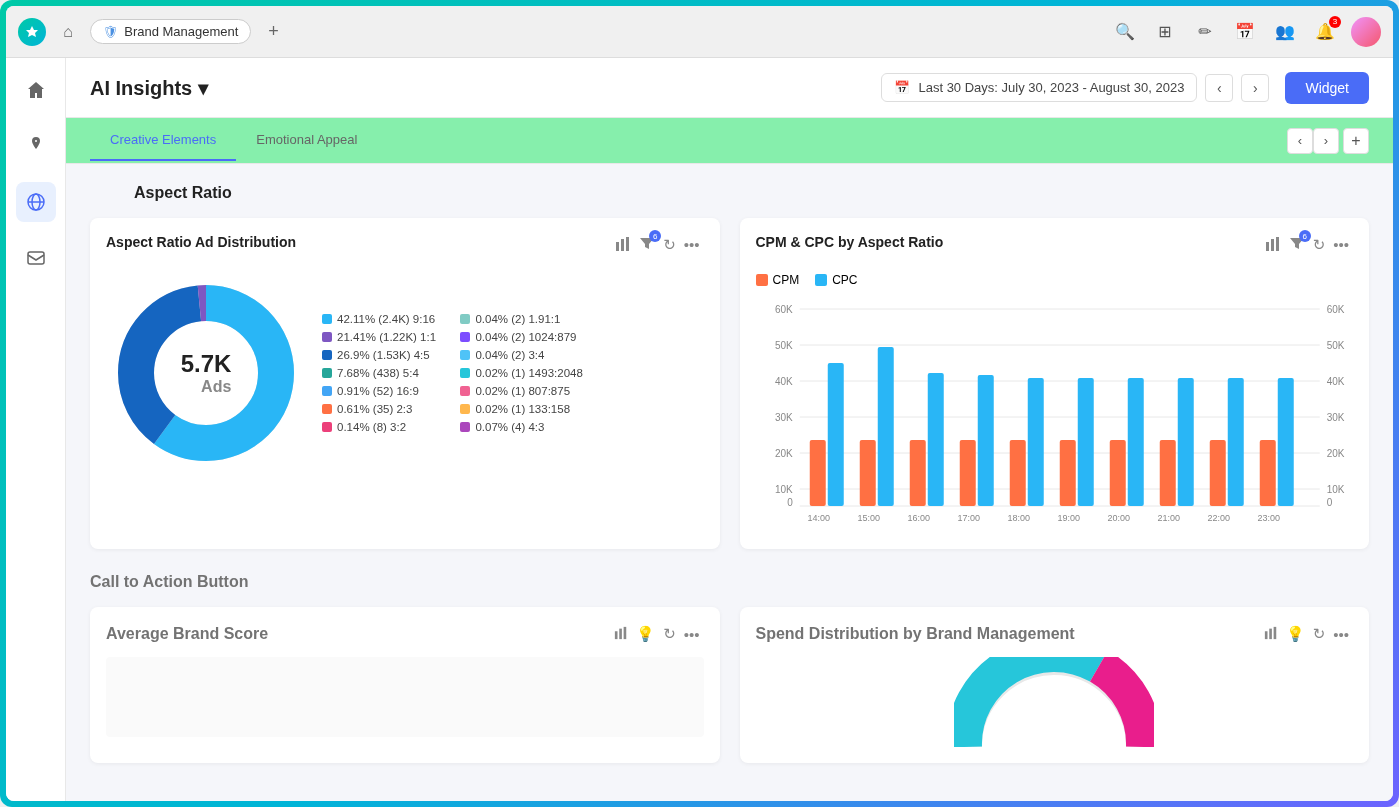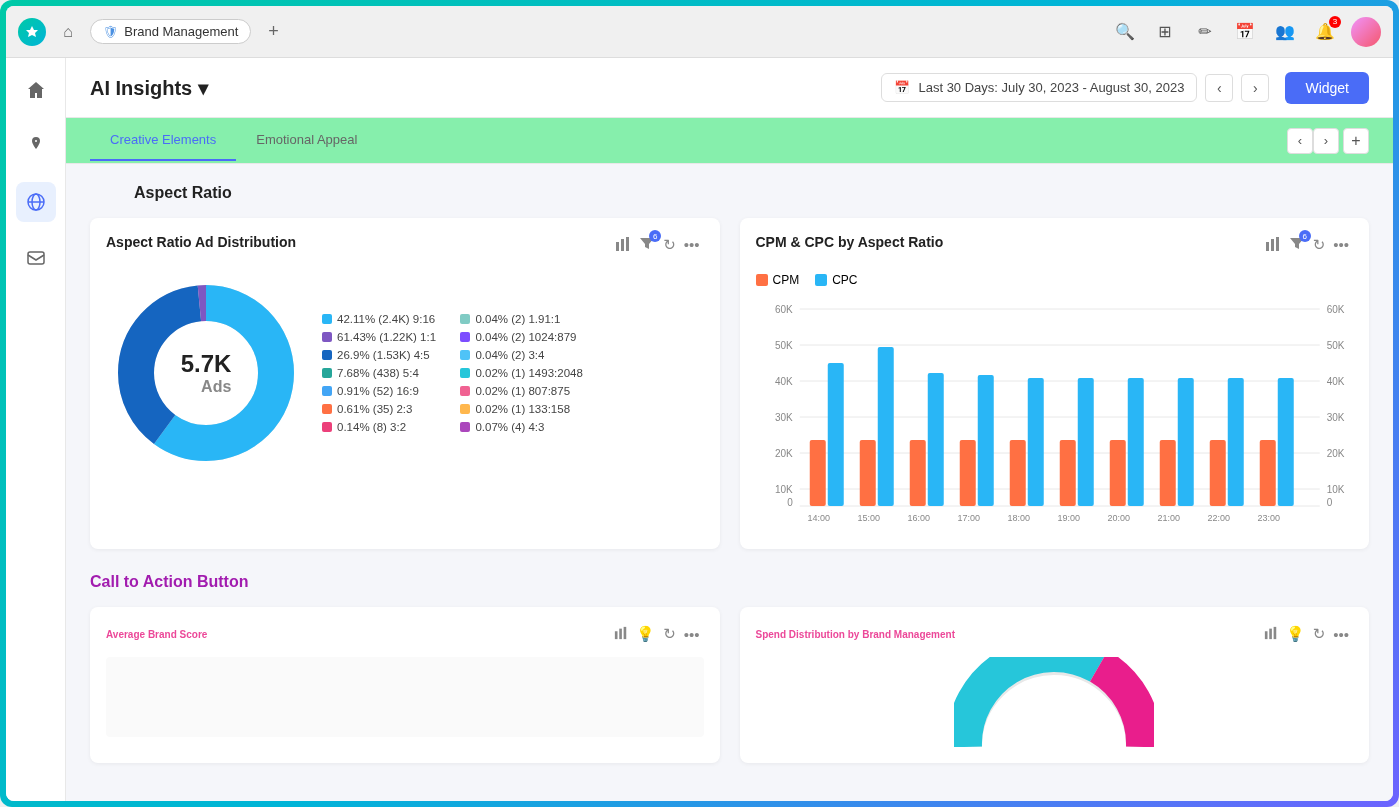--- a/index.html
+++ b/index.html
@@ -309,21 +309,21 @@
       display: flex; align-items: center; gap: 5px;
     }
     .bar-legend-dot {
       width: 12px; height: 12px; border-radius: 2px;
     }
 
     
     .bottom-section-title {
       font-size: 16px;
       font-weight: 600;
-      color: #a21caf;
+      color: #737373;
       margin-bottom: 16px;
       margin-top: 12px;
     }
     .bottom-charts-row {
       display: grid;
       grid-template-columns: 1fr 1fr;
       gap: 20px;
     }
     .bottom-chart-card {
       background: white;
@@ -331,23 +331,23 @@
       padding: 16px;
       box-shadow: 0 1px 4px rgba(0,0,0,0.06);
       min-height: 140px;
     }
     .bottom-chart-header {
       display: flex;
       align-items: center;
       margin-bottom: 12px;
     }
     .bottom-chart-title {
-      font-size: 10px;
+      font-size: 16px;
       font-weight: 600;
-      color: #ec4899;
+      color: #737373;
     }
 
     
     .half-donut-area {
       display: flex;
       align-items: center;
       justify-content: center;
       height: 90px;
       overflow: hidden;
     }
@@ -501,21 +501,21 @@
                   <div class="legend-item">
                     <span class="legend-dot" style="background:#29b6f6"></span>
                     <span>42.11% (2.4K) 9:16</span>
                   </div>
                   <div class="legend-item">
                     <span class="legend-dot" style="background:#80cbc4"></span>
                     <span>0.04% (2) 1.91:1</span>
                   </div>
                   <div class="legend-item">
                     <span class="legend-dot" style="background:#7e57c2"></span>
-                    <span>61.43% (1.22K) 1:1</span>
+                    <span>21.41% (1.22K) 1:1</span>
                   </div>
                   <div class="legend-item">
                     <span class="legend-dot" style="background:#7c4dff"></span>
                     <span>0.04% (2) 1024:879</span>
                   </div>
                   <div class="legend-item">
                     <span class="legend-dot" style="background:#1565c0"></span>
                     <span>26.9% (1.53K) 4:5</span>
                   </div>
                   <div class="legend-item">

